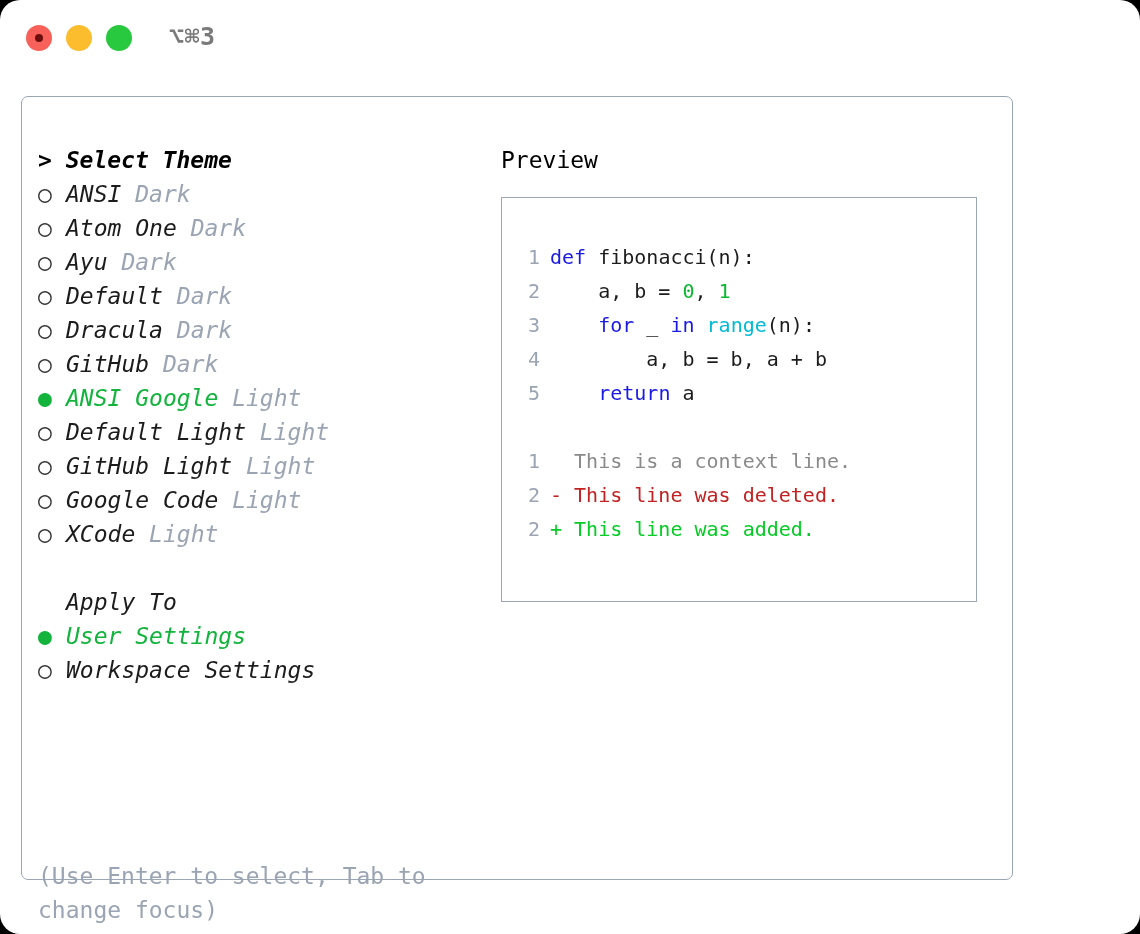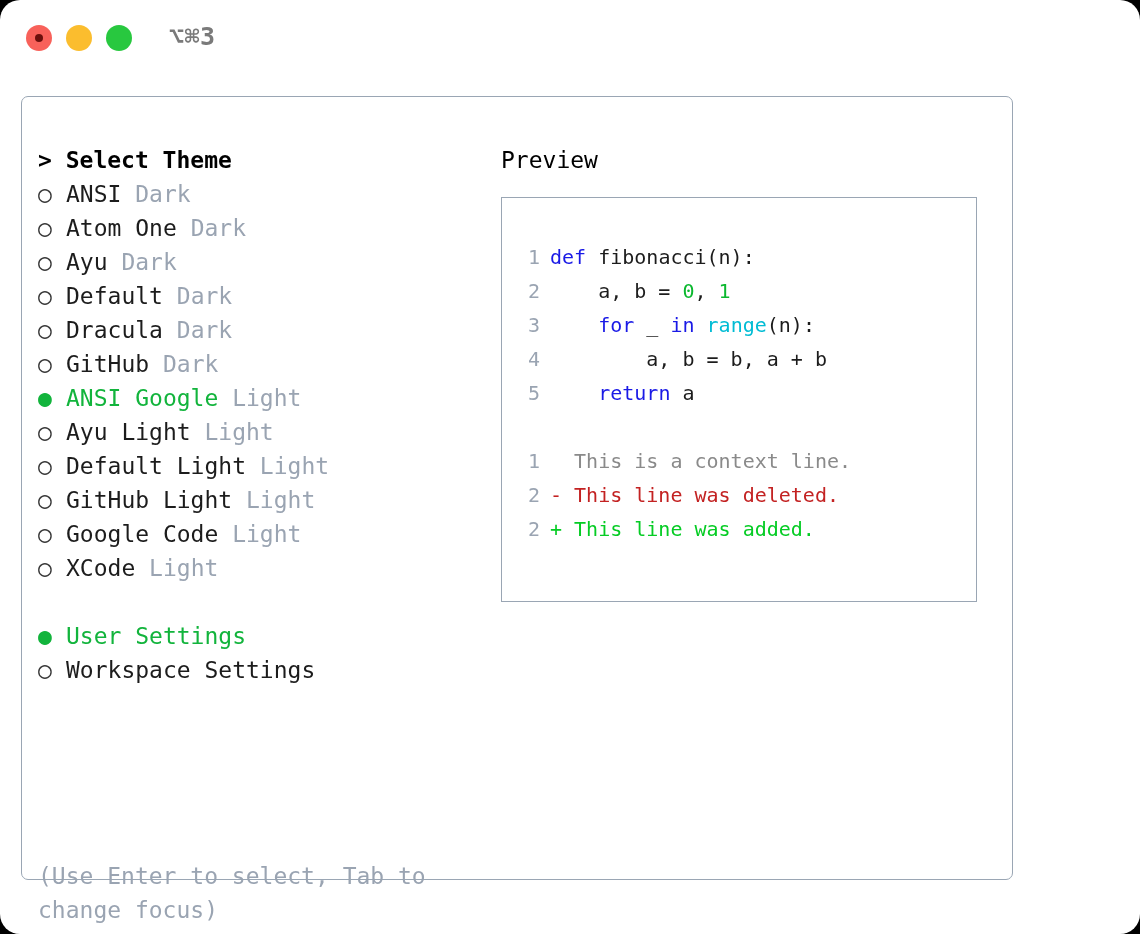--- a/index.html
+++ b/index.html
@@ -72,20 +72,21 @@
     box-sizing: border-box;
     background: #ffffff;
   }
 
   
   #left-col {
     position: absolute;
     left: 16px;
     top: 46px;
     width: 430px;
+    font-style: italic;
   }
   .row {
     height: 34px;
     line-height: 34px;
     font-size: 23px;
     white-space: pre;
     color: #1c1c1c;
   }
   .hdr {
     font-weight: bold;
@@ -176,27 +177,27 @@
     <div id="left-col">
       <div class="row hdr">&gt; Select Theme</div>
       <div id="theme-list">
           <div class="row"><span class="marker unsel">○</span><span class="tname">ANSI</span><span class="tcat"> Dark</span></div>
           <div class="row"><span class="marker unsel">○</span><span class="tname">Atom One</span><span class="tcat"> Dark</span></div>
           <div class="row"><span class="marker unsel">○</span><span class="tname">Ayu</span><span class="tcat"> Dark</span></div>
           <div class="row"><span class="marker unsel">○</span><span class="tname">Default</span><span class="tcat"> Dark</span></div>
           <div class="row"><span class="marker unsel">○</span><span class="tname">Dracula</span><span class="tcat"> Dark</span></div>
           <div class="row"><span class="marker unsel">○</span><span class="tname">GitHub</span><span class="tcat"> Dark</span></div>
           <div class="row"><span class="marker sel">●</span><span class="tname sel">ANSI Google</span><span class="tcat"> Light</span></div>
-          <div class="row"><span class="marker unsel">○</span><span class="tname">Ayu Light</span><span class="tcat"> Light</span></div>
           <div class="row"><span class="marker unsel">○</span><span class="tname">Default Light</span><span class="tcat"> Light</span></div>
           <div class="row"><span class="marker unsel">○</span><span class="tname">GitHub Light</span><span class="tcat"> Light</span></div>
           <div class="row"><span class="marker unsel">○</span><span class="tname">Google Code</span><span class="tcat"> Light</span></div>
           <div class="row"><span class="marker unsel">○</span><span class="tname">XCode</span><span class="tcat"> Light</span></div>
         </div>
       <div class="spacer"></div>
+      <div class="row"><span class="marker"></span><span>Apply To</span></div>
       <div id="apply-list">
           <div class="row"><span class="marker sel">●</span><span class="tname sel">User Settings</span></div>
           <div class="row"><span class="marker unsel">○</span><span class="tname">Workspace Settings</span></div>
         </div>
     </div>
 
     <div id="helptext">(Use Enter to select, Tab to change focus)</div>
 
     <div id="right-col">
       <div id="preview-title">Preview</div>

